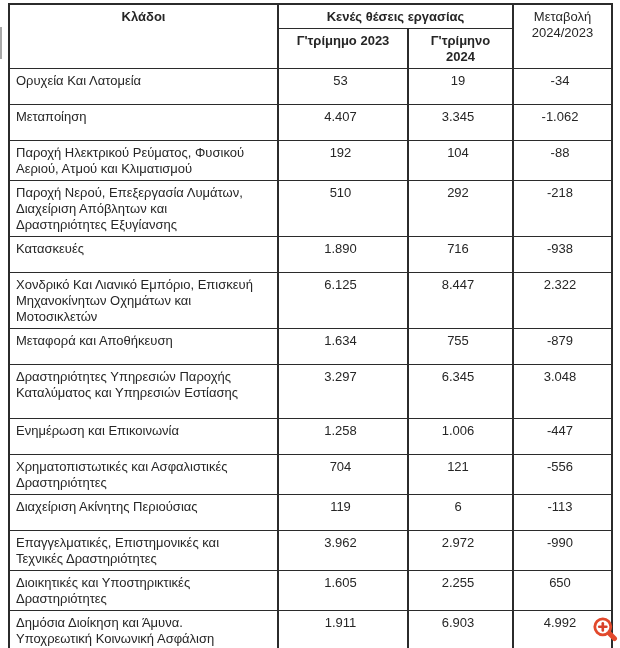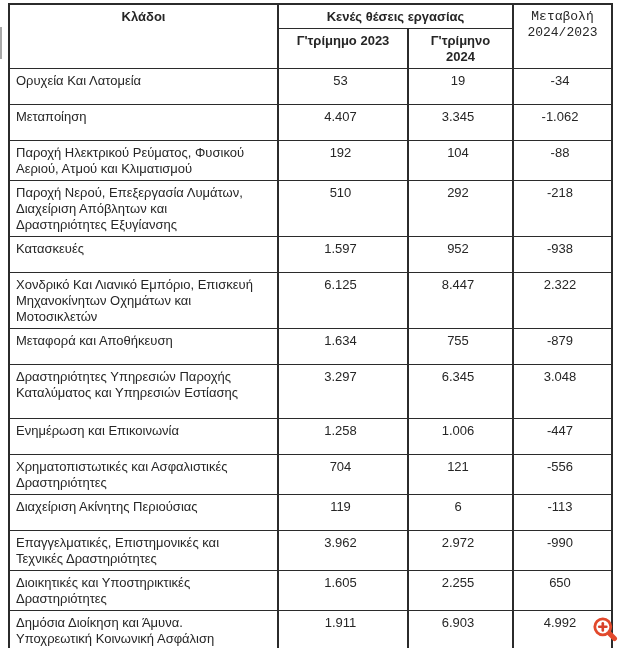--- a/index.html
+++ b/index.html
@@ -45,21 +45,21 @@
     vertical-align: top;
     overflow: hidden;
   }
   .vac-table th {
     text-align: center;
     font-weight: bold;
     padding: 4px 6px 3px 6px;
   }
   .vac-table th.th-group  { height: 23px; }
   .vac-table tr.hdr-sub th { height: 36px; margin-left: 36px; }
-  .vac-table th.th-change { font-weight: normal; font-family: Liberation Mono, monospace; }
+  .vac-table th.th-change { font-weight: normal; }
   .vac-table td { height: 36px; padding: 4px 23px 3px 6px; }
   .vac-table td.num {
     text-align: center;
     padding: 4px 9px 3px 4px;
   }
   .vac-table tr.tall td { height: 54px; }
   
   .zoom-icon {
     position: absolute;
     left: 592px; top: 616px;
@@ -112,22 +112,22 @@
         <td class="num">-88</td>
       </tr>
       <tr>
         <td class="sector">Παροχή Νερού, Επεξεργασία Λυμάτων, Διαχείριση Απόβλητων και Δραστηριότητες Εξυγίανσης</td>
         <td class="num">510</td>
         <td class="num">292</td>
         <td class="num">-218</td>
       </tr>
       <tr>
         <td class="sector">Κατασκευές</td>
-        <td class="num">1.597</td>
-        <td class="num">952</td>
+        <td class="num">1.890</td>
+        <td class="num">716</td>
         <td class="num">-938</td>
       </tr>
       <tr>
         <td class="sector">Χονδρικό Και Λιανικό Εμπόριο, Επισκευή Μηχανοκίνητων Οχημάτων και Μοτοσικλετών</td>
         <td class="num">6.125</td>
         <td class="num">8.447</td>
         <td class="num">2.322</td>
       </tr>
       <tr>
         <td class="sector">Μεταφορά και Αποθήκευση</td>

